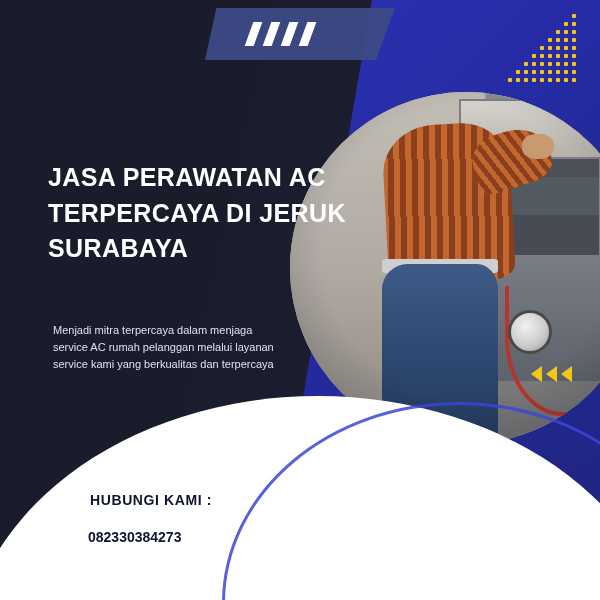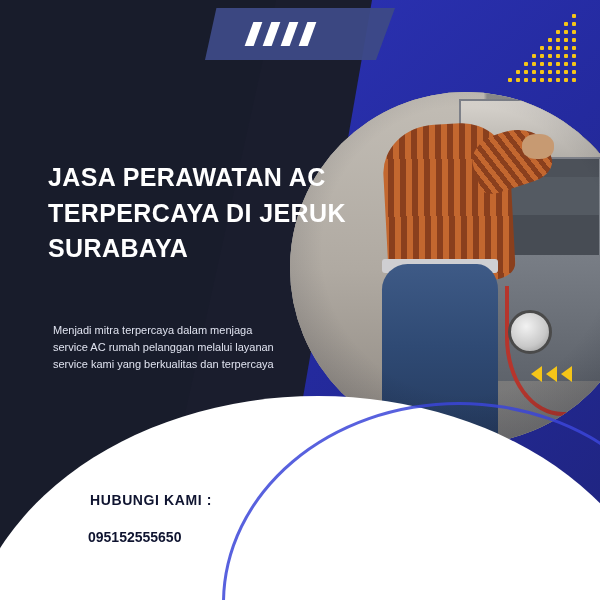--- a/index.html
+++ b/index.html
@@ -401,15 +401,15 @@
     <span></span>
   </div>
 
   <div class="white-curve-2"></div>
   <div class="white-curve"></div>
   <div class="blue-thin-arc"></div>
 
   <div class="headline">JASA PERAWATAN AC TERPERCAYA DI JERUK SURABAYA</div>
   <div class="subtext">Menjadi mitra terpercaya dalam menjaga service AC rumah pelanggan melalui layanan service kami yang berkualitas dan terpercaya</div>
   <div class="contact-label">HUBUNGI KAMI :</div>
-  <div class="contact-phone">095152555650</div>
+  <div class="contact-phone">082330384273</div>
 
 </div>
 
 </body></html>

